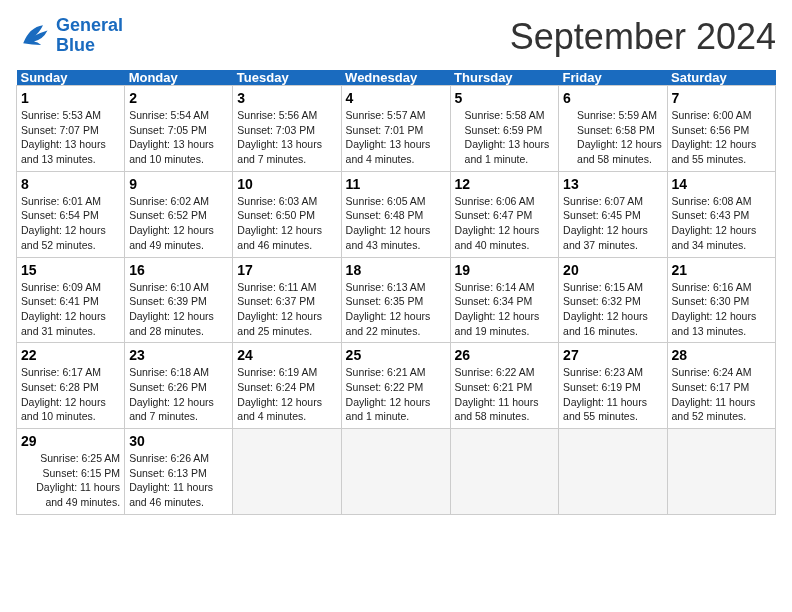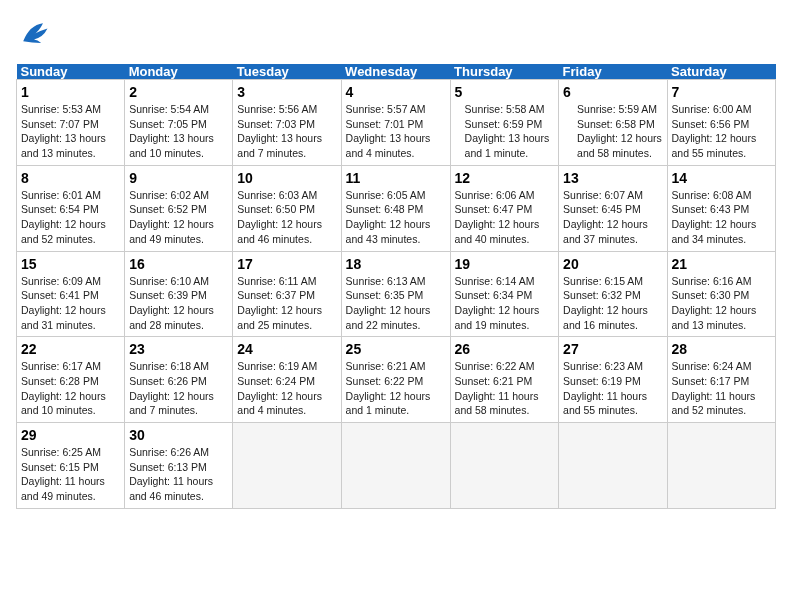--- a/index.html
+++ b/index.html
@@ -82,22 +82,27 @@
     }
   </style>
 </head>
 <body>
 
 <div class="header">
   <div class="logo">
     <svg class="logo-bird" viewBox="0 0 40 40">
       <path d="M8 28 Q15 10 30 8 Q25 18 20 20 Q28 16 35 14 Q30 24 20 26 Q24 26 28 30 Q18 30 8 28Z" fill="#1a6bbf"></path>
     </svg>
+    <div class="logo-text">
+      <div><span>General</span></div>
+      <div style="color:#1a6bbf;">Blue</div>
+    </div>
   </div>
   <div class="title-block">
+    <div class="month-title">September 2024</div>
   </div>
 </div>
 
 <table>
   <thead>
     <tr id="weekday-header">
     <th>Sunday</th>
         <th>Monday</th>
         <th>Tuesday</th>
         <th>Wednesday</th>
@@ -307,21 +312,21 @@
           <span class="day-num">28</span>
           <div class="day-info" style="white-space: pre-line;">Sunrise: 6:24 AM
 Sunset: 6:17 PM
 Daylight: 11 hours
 and 52 minutes.</div>
         </td>
       </tr>
       <tr>
         <td>
           <span class="day-num">29</span>
-          <div class="day-info" style="white-space: pre-line;">Sunrise: 6:25 AM
+          <div class="day-info" style="white-space: pre-line; text-align: right;">Sunrise: 6:25 AM
 Sunset: 6:15 PM
 Daylight: 11 hours
 and 49 minutes.</div>
         </td>
         <td>
           <span class="day-num">30</span>
           <div class="day-info" style="white-space: pre-line;">Sunrise: 6:26 AM
 Sunset: 6:13 PM
 Daylight: 11 hours
 and 46 minutes.</div>

